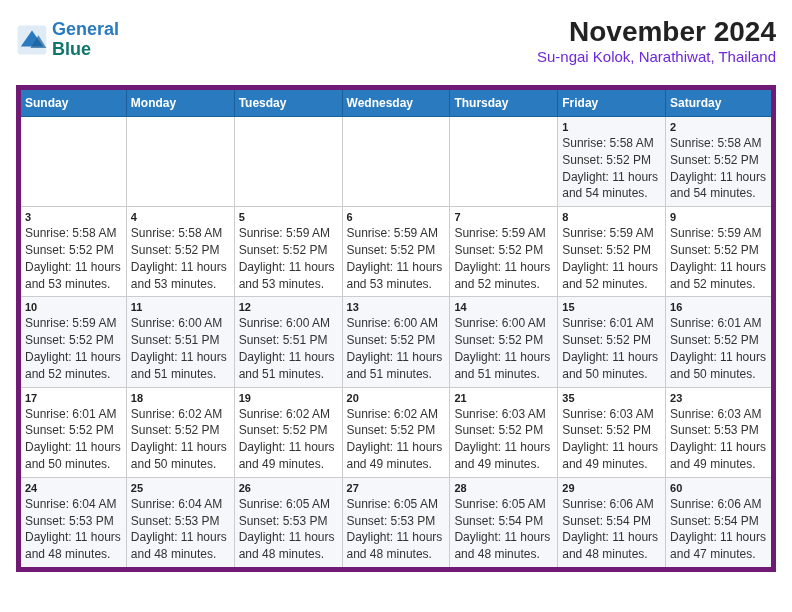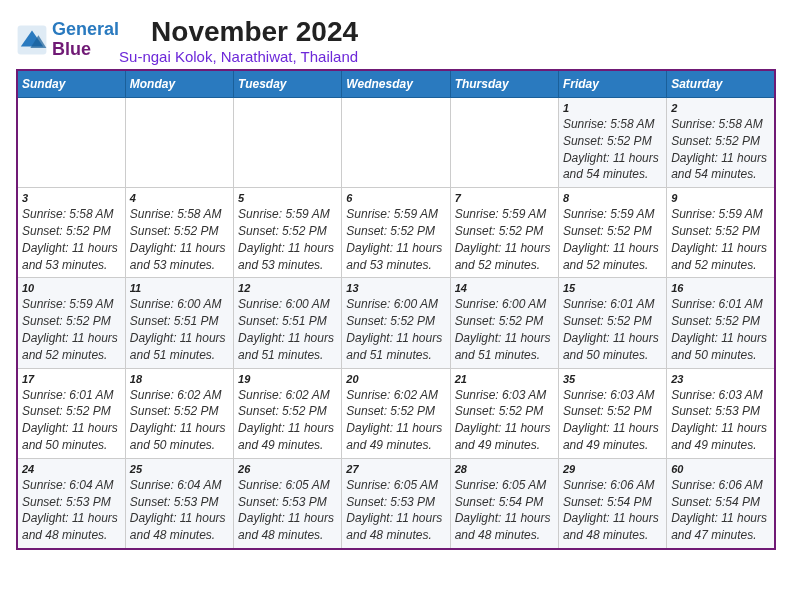--- a/index.html
+++ b/index.html
@@ -6,21 +6,22 @@
     body {
       font-family: Arial, sans-serif;
       background: #fff;
       width: 792px;
       min-height: 612px;
       padding: 16px;
     }
     .header {
       display: flex;
       align-items: flex-start;
-      margin-bottom: 4px;
+      justify-content: space-between;
+      margin-bottom: 20px;
     }
     .logo {
       display: flex;
       align-items: center;
       margin-top: 4px;
     }
     .logo-text {
       font-size: 18px;
       font-weight: bold;
       color: #1a1a1a;
@@ -42,22 +43,21 @@
       font-weight: bold;
       color: #222;
     }
     .location {
       font-size: 15px;
       color: #6d28d9;
     }
     .calendar {
       width: 100%;
       border-collapse: collapse;
-      border: 2px solid #701a75;
-      font-style: italic;
+      border: 5px solid #701a75;
     }
     .calendar th {
       background: #2a7abf;
       color: #fff;
       font-size: 12px;
       font-weight: bold;
       padding: 6px 4px;
       text-align: left;
       border: 1px solid #1a5f99;
     }
@@ -97,21 +97,21 @@
 <div class="header">
   <div class="logo">
     <svg class="logo-icon" viewBox="0 0 40 40">
       <rect x="2" y="2" width="36" height="36" rx="4" fill="#2a7abf" opacity="0.15"></rect>
       <polygon points="20,8 34,28 6,28" fill="#2a7abf"></polygon>
       <polygon points="28,14 38,30 18,30" fill="#1a5f99" opacity="0.7"></polygon>
     </svg>
     <div>
       <div class="logo-text">
         <span>General</span><br>
-        <span style="color:#701a75;">Blue</span>
+        <span style="color:#0f766e;">Blue</span>
       </div>
     </div>
   </div>
   <div class="title-block">
     <div class="month-title">November 2024</div>
     <div class="location">Su-ngai Kolok, Narathiwat, Thailand</div>
   </div>
 </div>
 
 <table class="calendar">

